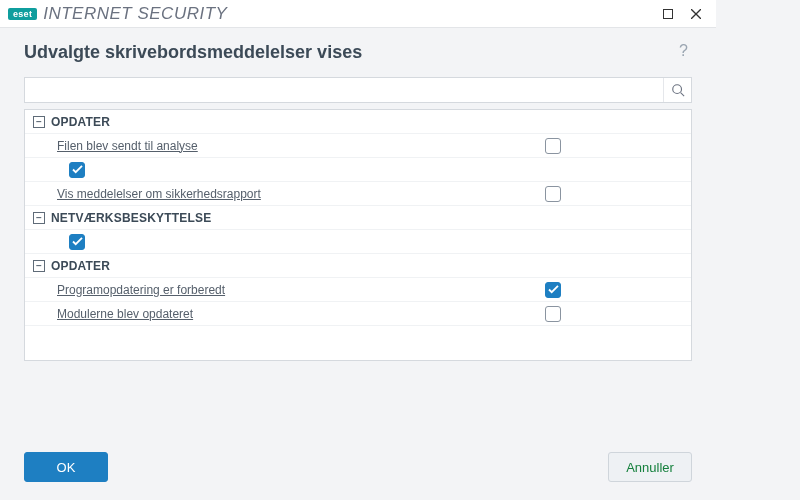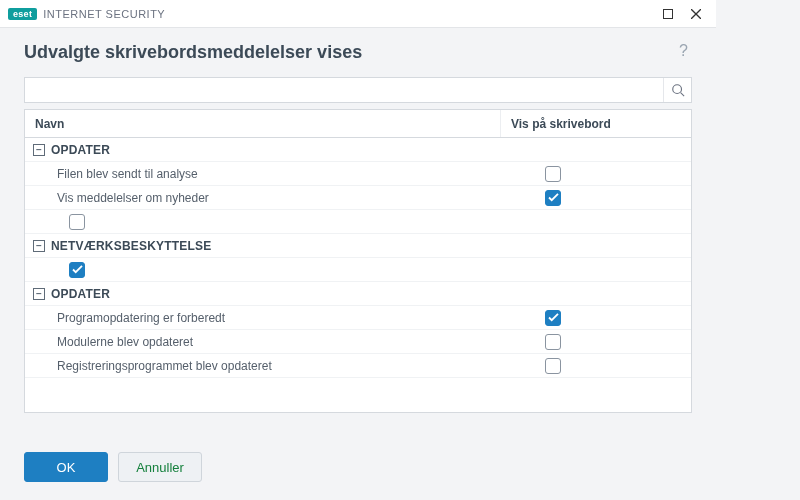--- a/index.html
+++ b/index.html
@@ -1,21 +1,21 @@
 <!DOCTYPE html>
 <html><head>
 <meta charset="utf-8">
 <style>
   * { box-sizing: border-box; margin: 0; padding: 0; }
   html, body { width: 800px; height: 500px; font-family: "Segoe UI", Arial, sans-serif; background: #f3f4f6; overflow: hidden; }
   .window { width: 716px; height: 500px; background: #f3f4f6; display: flex; flex-direction: column; border-radius: 7px; }
   .titlebar { height: 28px; background: #fff; border-bottom: 1px solid #e3e5e8; display: flex; align-items: center; padding: 0 6px 0 8px; }
   .brand { display: flex; align-items: center; gap: 6px; }
   .brand-badge { background: #0f9e9e; color: #fff; font-size: 9px; font-weight: 600; padding: 1px 5px; border-radius: 2px; letter-spacing: 0.3px; }
-  .brand-text { font-size: 11px; color: #6b7280; letter-spacing: 0.5px; }
+  .brand-text { font-size: 17px; color: #6b7280; letter-spacing: 0.5px; font-style: italic; }
   .title-spacer { flex: 1; }
   .title-btn { width: 28px; height: 20px; display: flex; align-items: center; justify-content: center; cursor: pointer; color: #333; }
   .title-btn svg { display: block; }
   .header { padding: 14px 24px 6px 24px; display: flex; align-items: flex-start; }
   .header h1 { font-size: 18px; font-weight: 600; color: #3c4a57; flex: 1; }
   .help-icon { color: #9aa5b1; font-size: 16px; cursor: pointer; padding: 0 4px; }
   .content { flex: 1; padding: 8px 24px 0 24px; display: flex; flex-direction: column; }
   .search-row { display: flex; border: 1px solid #d5d9de; background: #fff; height: 26px; }
   .search-input { flex: 1; border: none; outline: none; padding: 0 8px; font-size: 12px; background: transparent; }
   .search-btn { width: 28px; display: flex; align-items: center; justify-content: center; border-left: 1px solid #e5e7eb; color: #6b7280; cursor: pointer; }
@@ -23,29 +23,29 @@
   .thead { display: flex; height: 28px; border-bottom: 1px solid #d5d9de; background: #fff; }
   .th { font-size: 12px; font-weight: 600; color: #3c4a57; display: flex; align-items: center; padding: 0 10px; }
   .th.name { flex: 1; border-right: 1px solid #eceef1; }
   .th.show { width: 190px; }
   .tbody { }
   .row { display: flex; align-items: center; height: 24px; border-bottom: 1px solid #f0f2f4; }
   .row:last-child { border-bottom: none; }
   .row.group { background: #fff; }
   .cell-name { flex: 1; display: flex; align-items: center; font-size: 12px; color: #4b5563; padding-left: 8px; gap: 6px; }
   .row.group .cell-name { font-weight: 700; color: #3c4a57; letter-spacing: 0.2px; }
-  .row.item .cell-name { padding-left: 32px; color: #555f6b; }
+  .row.item .cell-name { padding-left: 32px; color: #555f6b; text-decoration: underline; }
   .cell-show { width: 190px; display: flex; align-items: center; padding-left: 44px; }
   .collapse-icon { width: 12px; height: 12px; display: inline-flex; align-items: center; justify-content: center; background: #fff; border: 1px solid #5f6b78; color: #5f6b78; font-size: 10px; line-height: 1; cursor: pointer; }
   .chk { width: 16px; height: 16px; border-radius: 3px; display: inline-flex; align-items: center; justify-content: center; cursor: pointer; }
   .chk.unchecked { border: 1.5px solid #8a94a0; background: #fff; }
   .chk.checked { background: #1e7fc2; border: 1.5px solid #1e7fc2; }
   .chk.checked svg { display: block; }
   .body-spacer { flex: 1; }
-  .footer { padding: 12px 24px 18px 24px; display: flex; justify-content: flex-start; gap: 10px; }
+  .footer { padding: 12px 24px 18px 24px; display: flex; justify-content: space-between; gap: 10px; }
   .btn { min-width: 84px; height: 30px; border-radius: 3px; font-size: 13px; display: inline-flex; align-items: center; justify-content: center; cursor: pointer; border: 1px solid transparent; }
   .btn.primary { background: #1e7fc2; color: #fff; border-color: #1e7fc2; }
   .btn.secondary { background: #eef1f4; color: #15803d; border-color: #cfd5db; }
   .table-pad { height: 34px; }
 </style>
 </head>
 <body>
 <div class="window">
 
   <div class="titlebar">
@@ -78,54 +78,50 @@
       <input class="search-input" type="text" value="" style="">
       <div class="search-btn">
         <svg width="14" height="14" viewBox="0 0 16 16">
             <circle cx="7" cy="7" r="5" fill="none" stroke="#6b7280" stroke-width="1.3"></circle>
             <line x1="11" y1="11" x2="15" y2="15" stroke="#6b7280" stroke-width="1.3"></line>
           </svg>
       </div>
     </div>
 
     <div class="table">
-      <div class="thead">
-        <div class="th name">Navn</div>
-        <div class="th show">Vis på skrivebord</div>
-      </div>
       <div class="tbody">
 
         <div class="row group">
           <div class="cell-name">
             <span class="collapse-icon">–</span>
             <span>OPDATER</span>
           </div>
           <div class="cell-show"></div>
         </div>
         <div class="row item">
           <div class="cell-name">
               <span>Filen blev sendt til analyse</span>
             </div>
           <div class="cell-show">
               <span class="chk unchecked"></span>
             </div>
         </div>
         <div class="row item">
-          <div class="cell-name">
-              <span>Vis meddelelser om nyheder</span>
-            </div>
           <div class="cell-show">
               <span class="chk checked">
                 <svg width="11" height="9" viewBox="0 0 12 10">
                   <polyline points="1,5 4,8 11,1" fill="none" stroke="#fff" stroke-width="2"></polyline>
                 </svg>
               </span>
             </div>
         </div>
         <div class="row item">
+          <div class="cell-name">
+              <span>Vis meddelelser om sikkerhedsrapport</span>
+            </div>
           <div class="cell-show">
               <span class="chk unchecked"></span>
             </div>
         </div>
 
         <div class="row group">
           <div class="cell-name">
             <span class="collapse-icon">–</span>
             <span>NETVÆRKSBESKYTTELSE</span>
           </div>
@@ -161,28 +157,20 @@
             </div>
         </div>
         <div class="row item">
           <div class="cell-name">
               <span>Modulerne blev opdateret</span>
             </div>
           <div class="cell-show">
               <span class="chk unchecked"></span>
             </div>
         </div>
-        <div class="row item">
-          <div class="cell-name">
-              <span>Registreringsprogrammet blev opdateret</span>
-            </div>
-          <div class="cell-show">
-              <span class="chk unchecked"></span>
-            </div>
-        </div>
 
         <div class="table-pad"></div>
       </div>
     </div>
 
     <div class="body-spacer"></div>
   </div>
 
   <div class="footer">
     <div class="btn primary">OK</div>

